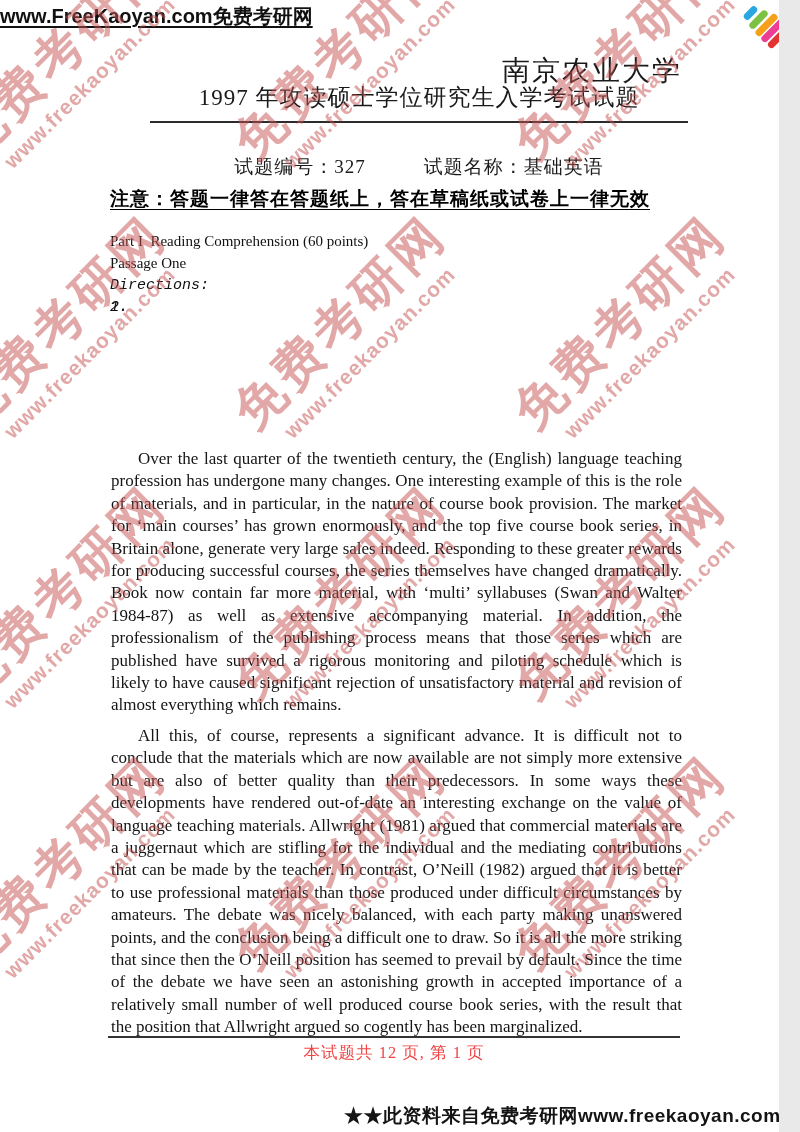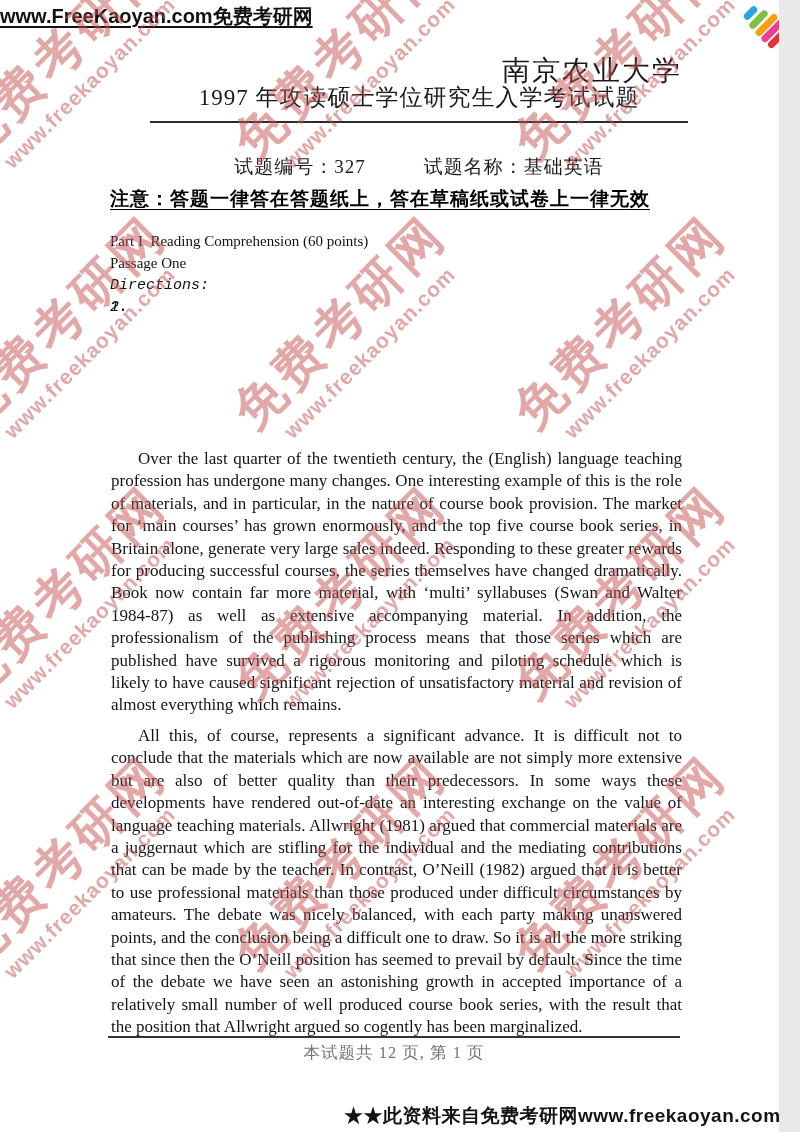--- a/index.html
+++ b/index.html
@@ -52,21 +52,21 @@
   .dir-item{position:relative;padding-left:25px;font-style:italic;
             font-family:"Liberation Mono",monospace;text-align:justify;}
   .dir-num{position:absolute;left:0;top:0;font-style:italic;}
 
   .body-text{position:absolute;top:440px;left:103px;width:587px;font-size:17px;
              line-height:22.4px;text-align:justify;color:#141414;}
   .body-text p{margin:8px;text-indent:27px;}
 
   .footer-rule{position:absolute;top:1036px;left:108px;width:572px;height:2px;background:#333;}
   .page-info{position:absolute;top:1042px;left:108px;width:572px;text-align:center;
-             font-size:16.5px;letter-spacing:1px;color:#737373;}
+             font-size:16.5px;letter-spacing:1px;color:#ef4444;}
 
   .bottom-banner{position:absolute;top:1103px;left:344px;white-space:nowrap;z-index:4;
                  font-family:"Liberation Sans",sans-serif;font-weight:bold;font-size:19px;
                  color:#141414;letter-spacing:0.5px;}
 </style>
 </head>
 <body>
 
 <div id="page">
 

